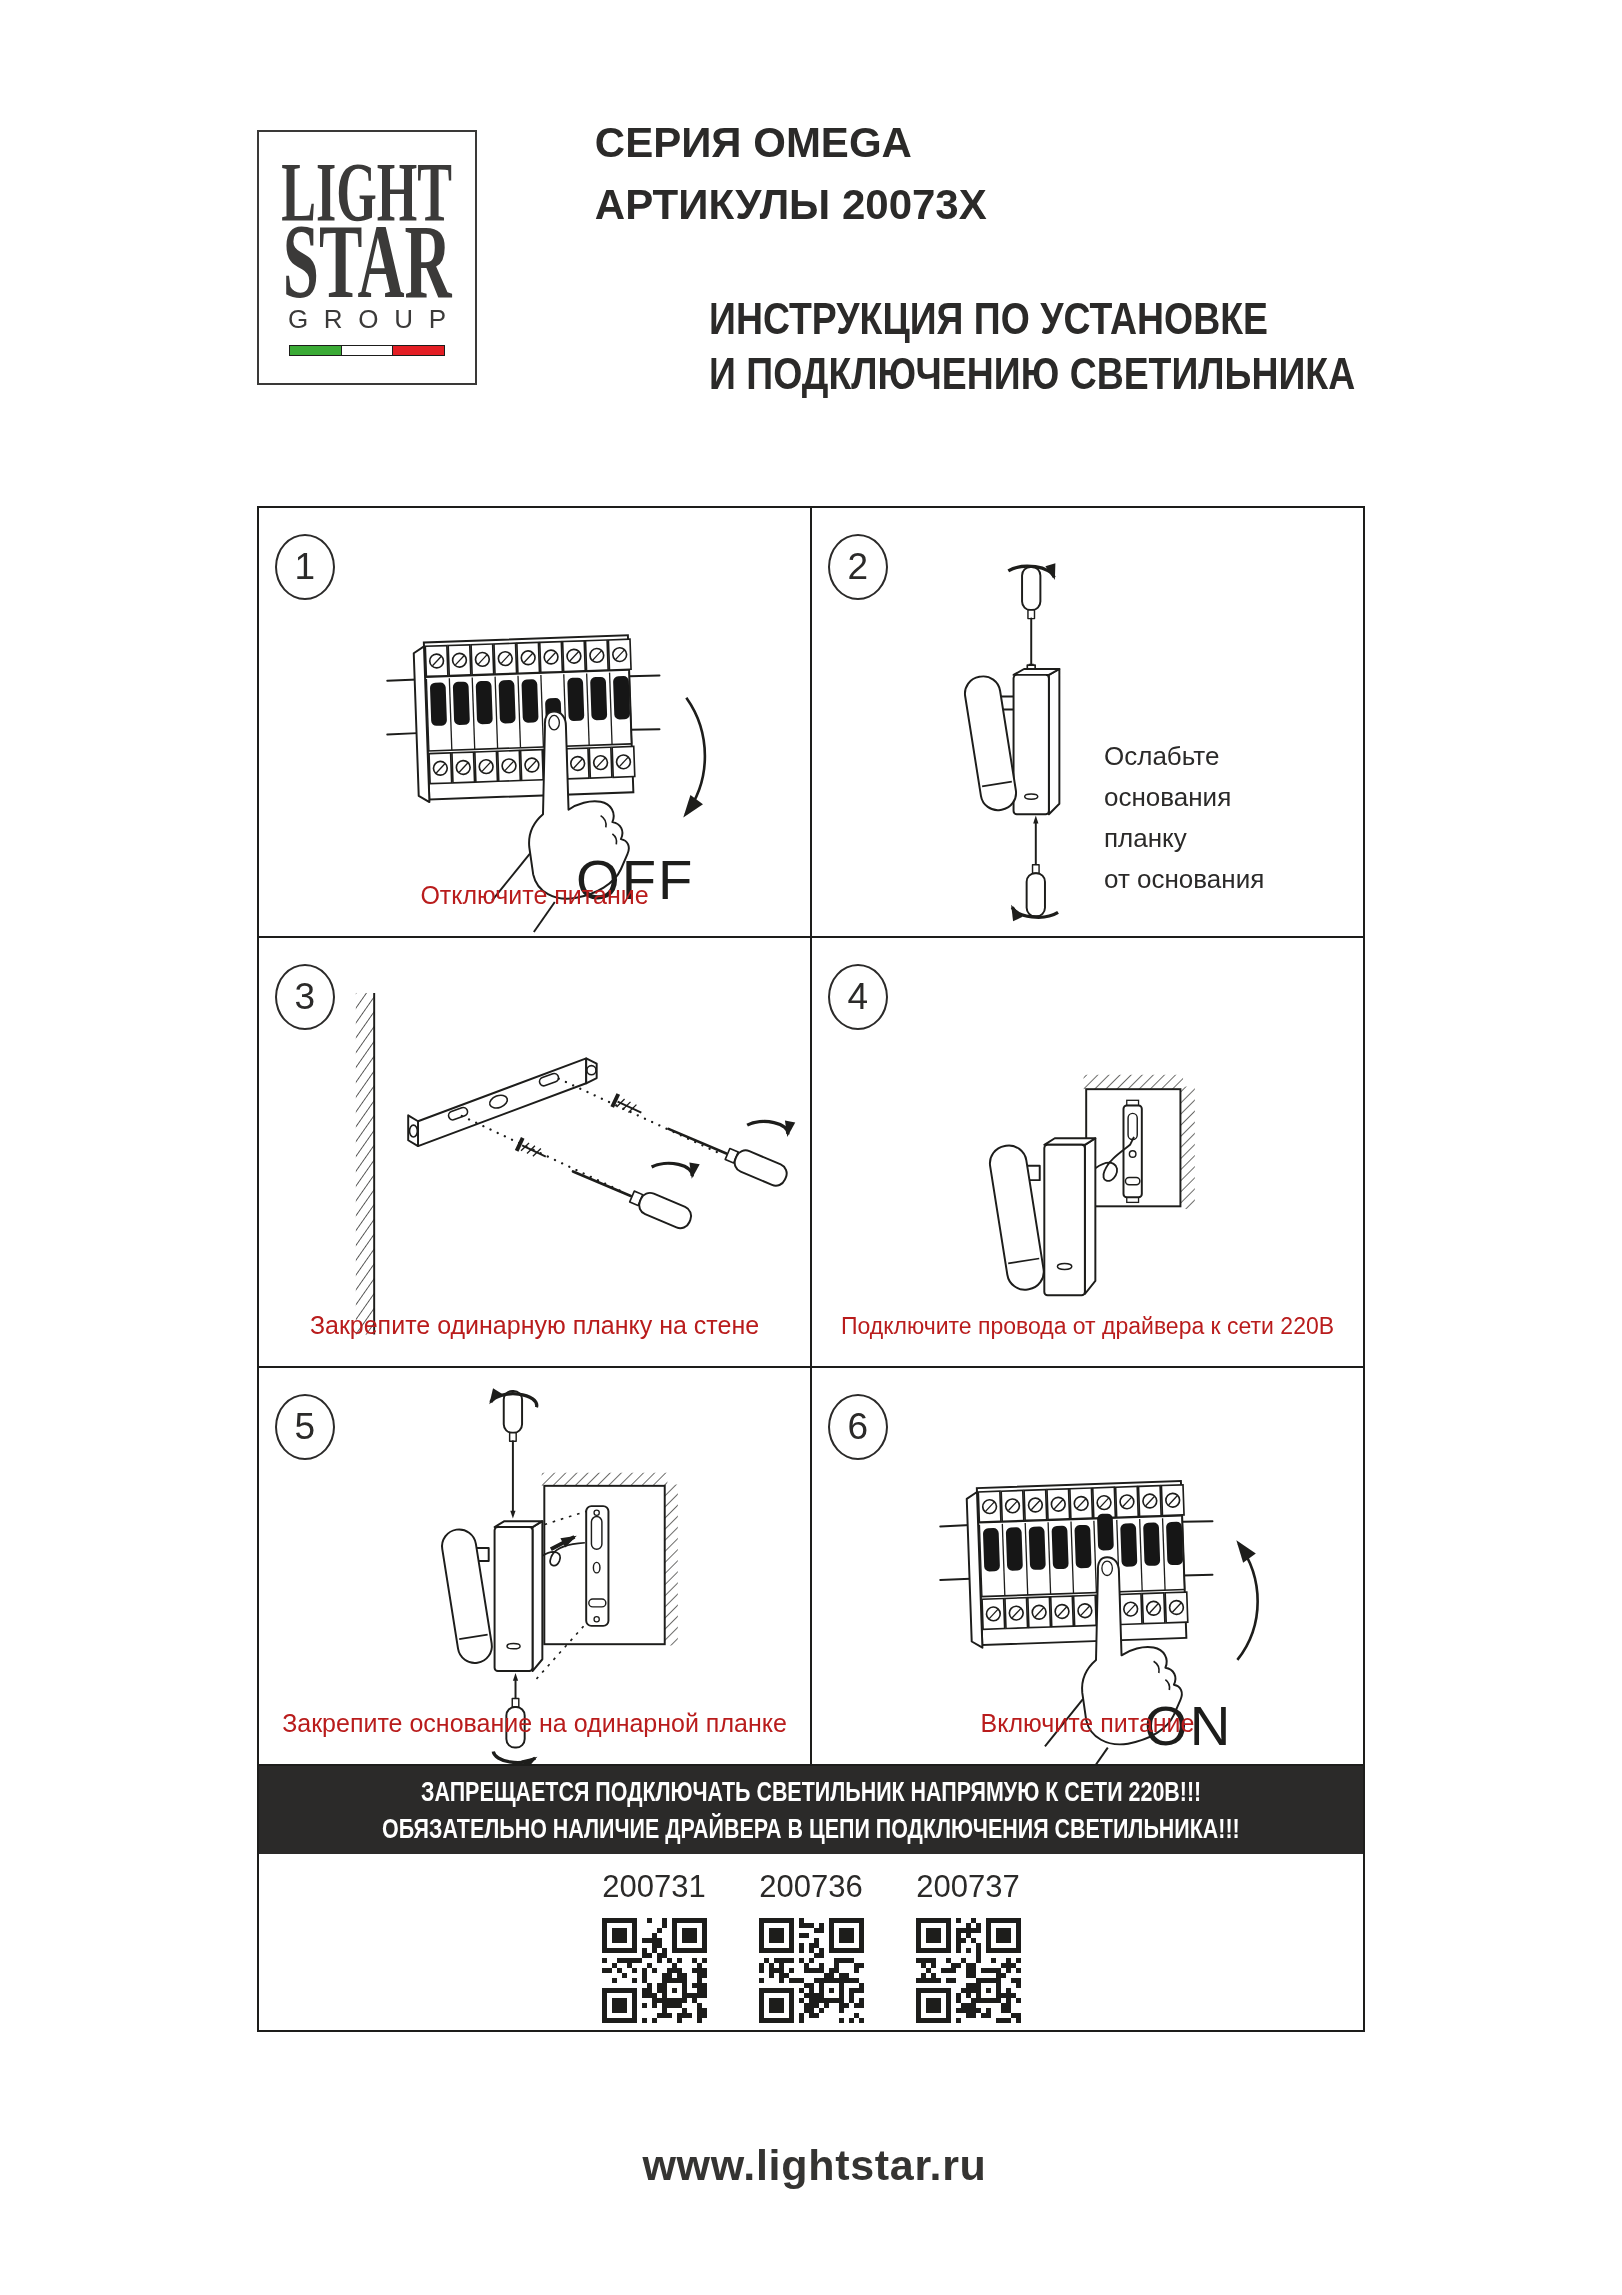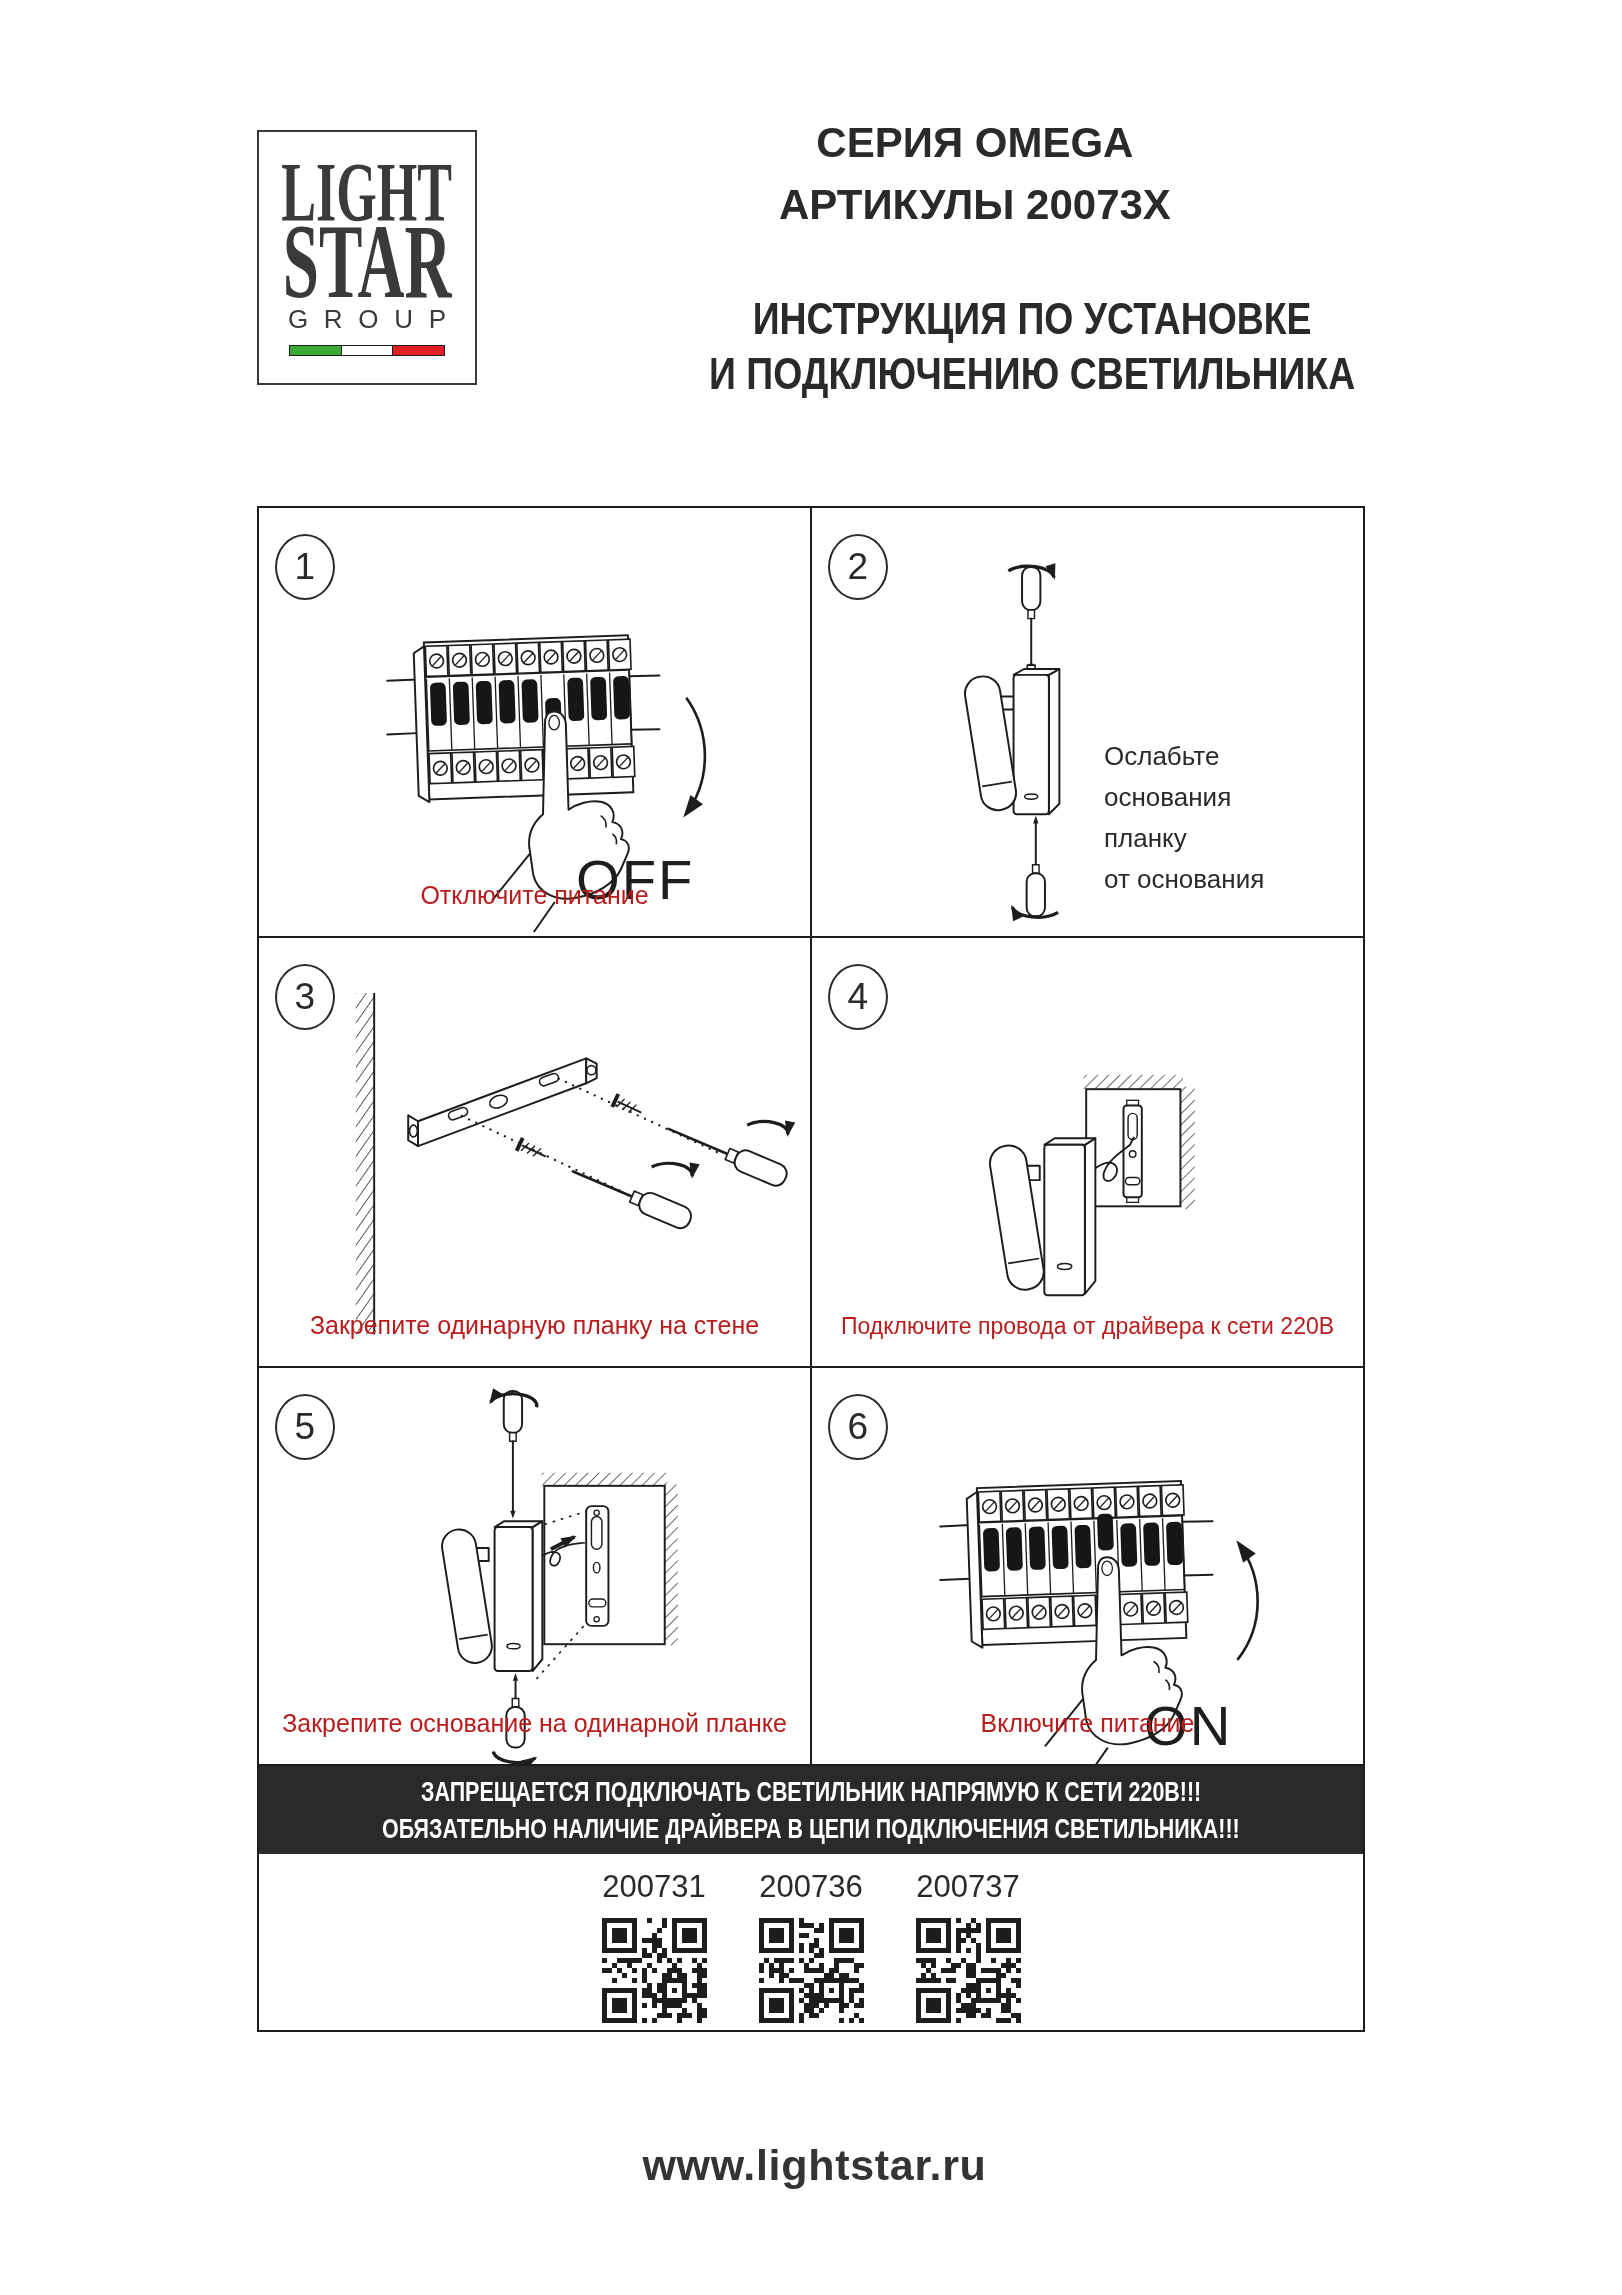--- a/index.html
+++ b/index.html
@@ -16,21 +16,21 @@
         font-size:105px;line-height:76px;color:#3b3a39;transform:scaleX(0.62);white-space:nowrap;}
   .logo-group{margin-top:5.2px;font-size:26px;line-height:29px;font-weight:400;color:#3b3a39;
         letter-spacing:15.7px;margin-right:-15.7px;white-space:nowrap;}
   .logo-flag{margin-top:10.5px;width:156px;height:11px;border:1.6px solid #1d1d1b;
         box-sizing:border-box;display:flex;}
   .flag-green{flex:1;background:#3aaa35;}
   .flag-white{flex:1;background:#ffffff;border-left:1.6px solid #1d1d1b;border-right:1.6px solid #1d1d1b;}
   .flag-red{flex:1;background:#e31e24;}
 
   
-  .hdr{position:absolute;top:122px;right:250px;text-align:center;color:#2b2a29;}
+  .hdr{position:absolute;top:122px;right:250px;text-align:left;color:#2b2a29;}
   .hdr-line-s{font-size:42px;font-weight:700;line-height:42px;white-space:nowrap;}
   .hdr-line-s.second{margin-top:20px;}
   .hdr-big{margin-top:65px;}
   .hdr-line-b{font-size:44px;font-weight:700;line-height:55px;white-space:nowrap;
         transform:scaleX(0.85);transform-origin:right center;}
 
   
   .grid{position:absolute;left:257px;top:506px;width:1108px;height:1526px;
         border:2px solid #1d1d1b;box-sizing:border-box;display:grid;
         grid-template-columns:553px 551px;grid-template-rows:430px 430px 398px 88px 176px;}

